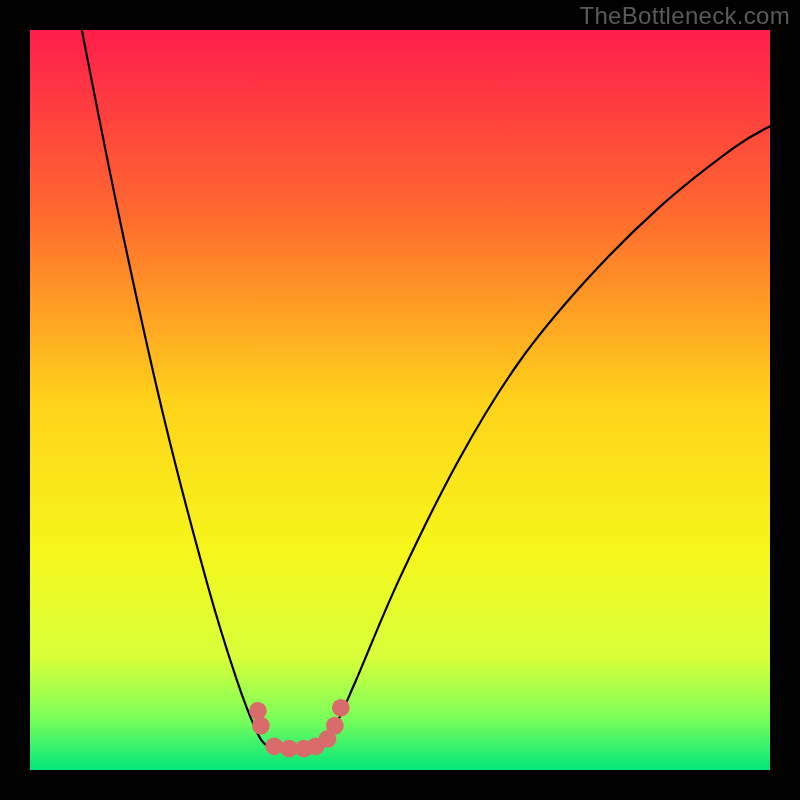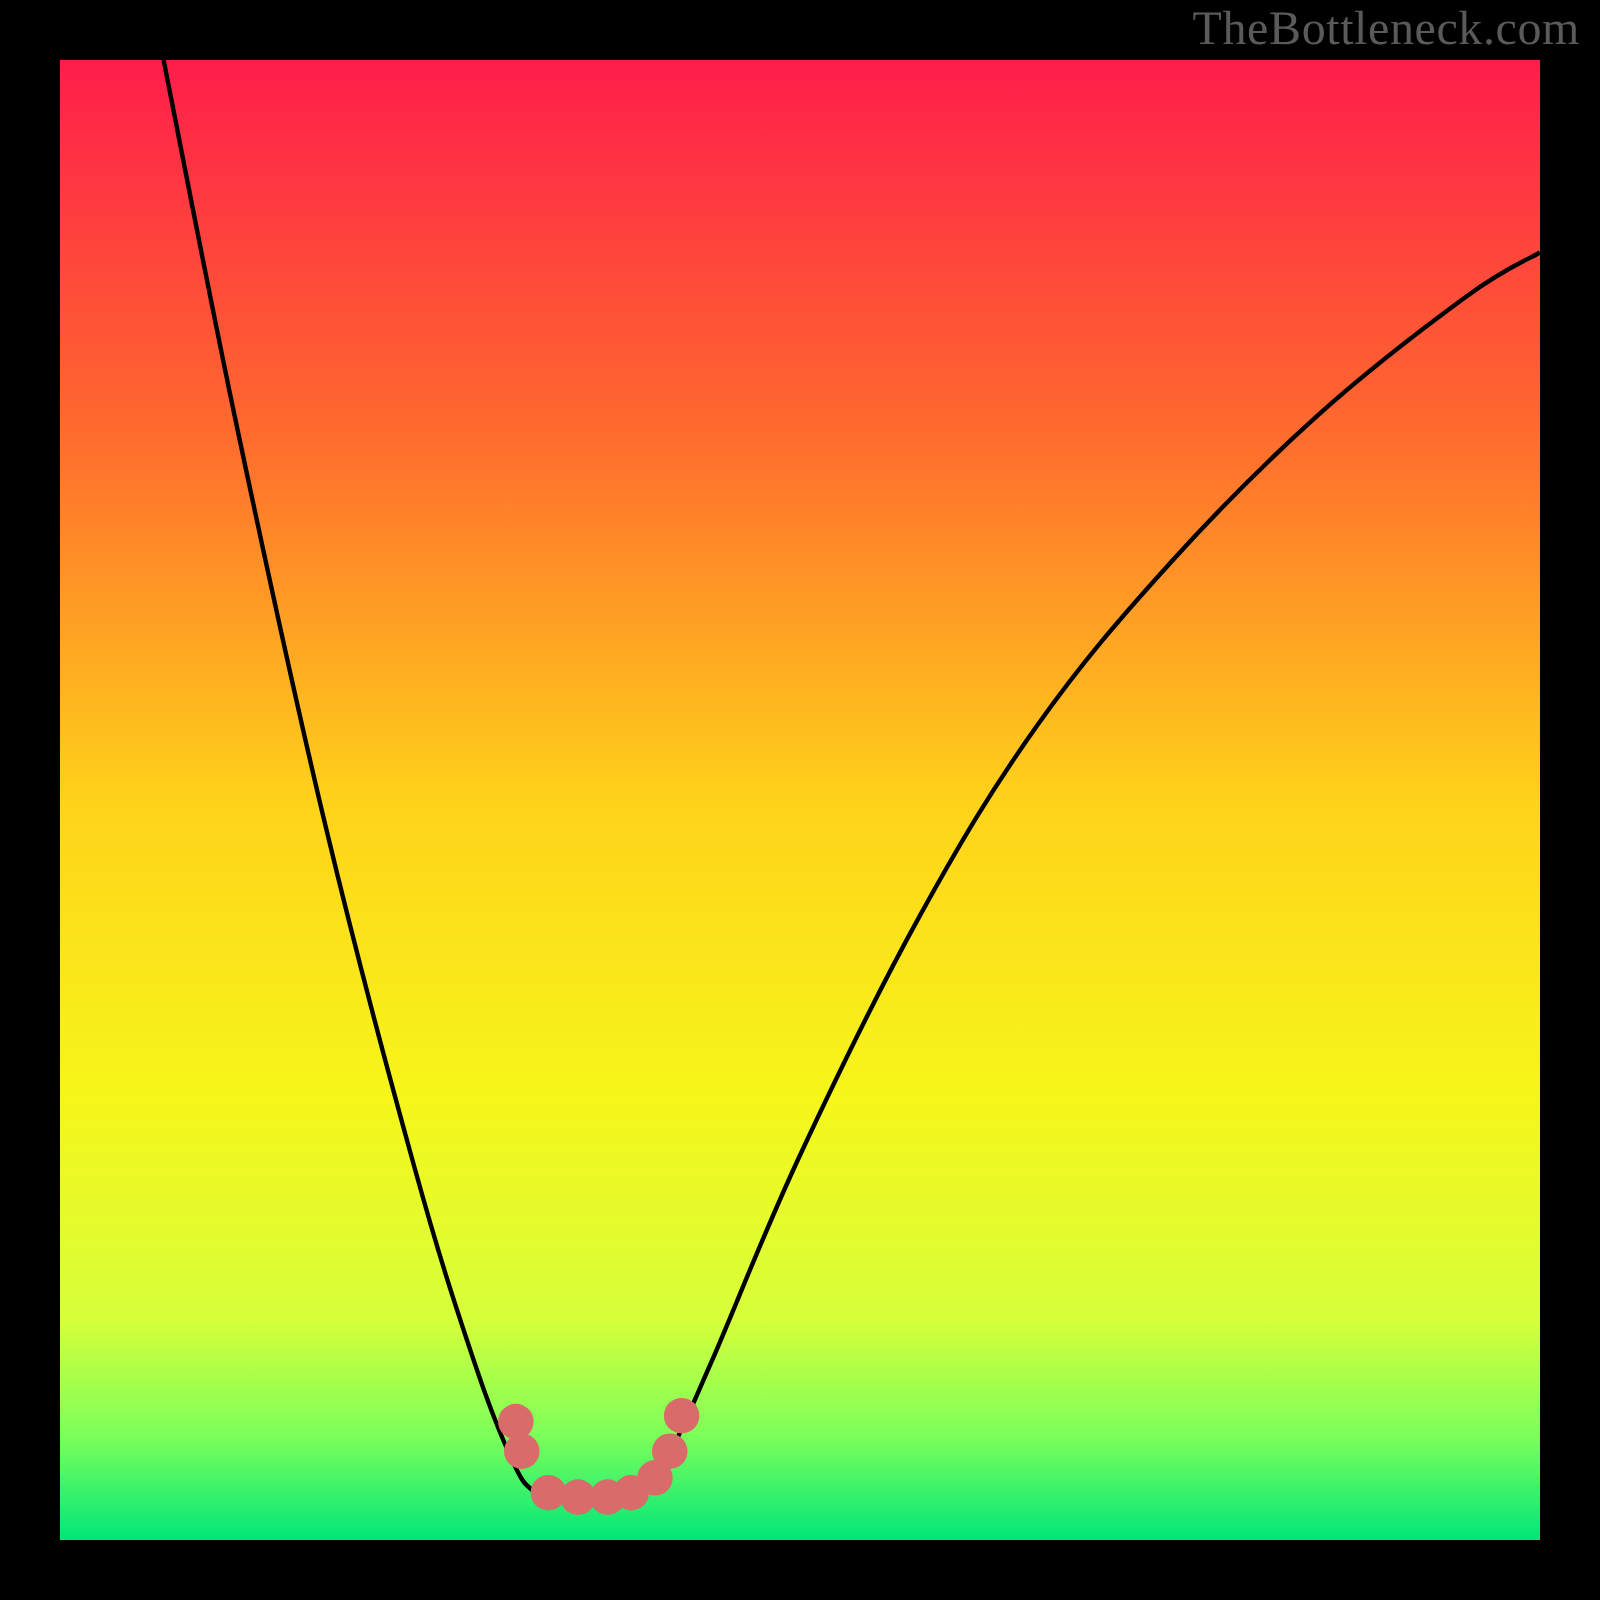--- a/index.html
+++ b/index.html
@@ -9,21 +9,20 @@
     height: 800px;
     background: #000;
     font-family: Arial, Helvetica, sans-serif;
     overflow: hidden;
   }
   .frame {
     position: relative;
     width: 800px;
     height: 624px;
     background: #000;
-    font-family: Liberation Serif, serif;
   }
   .watermark {
     position: absolute;
     top: 2px;
     right: 10px;
     color: #5a5a5a;
     font-size: 24px;
     font-weight: 400;
     letter-spacing: 0.3px;
     z-index: 5;

